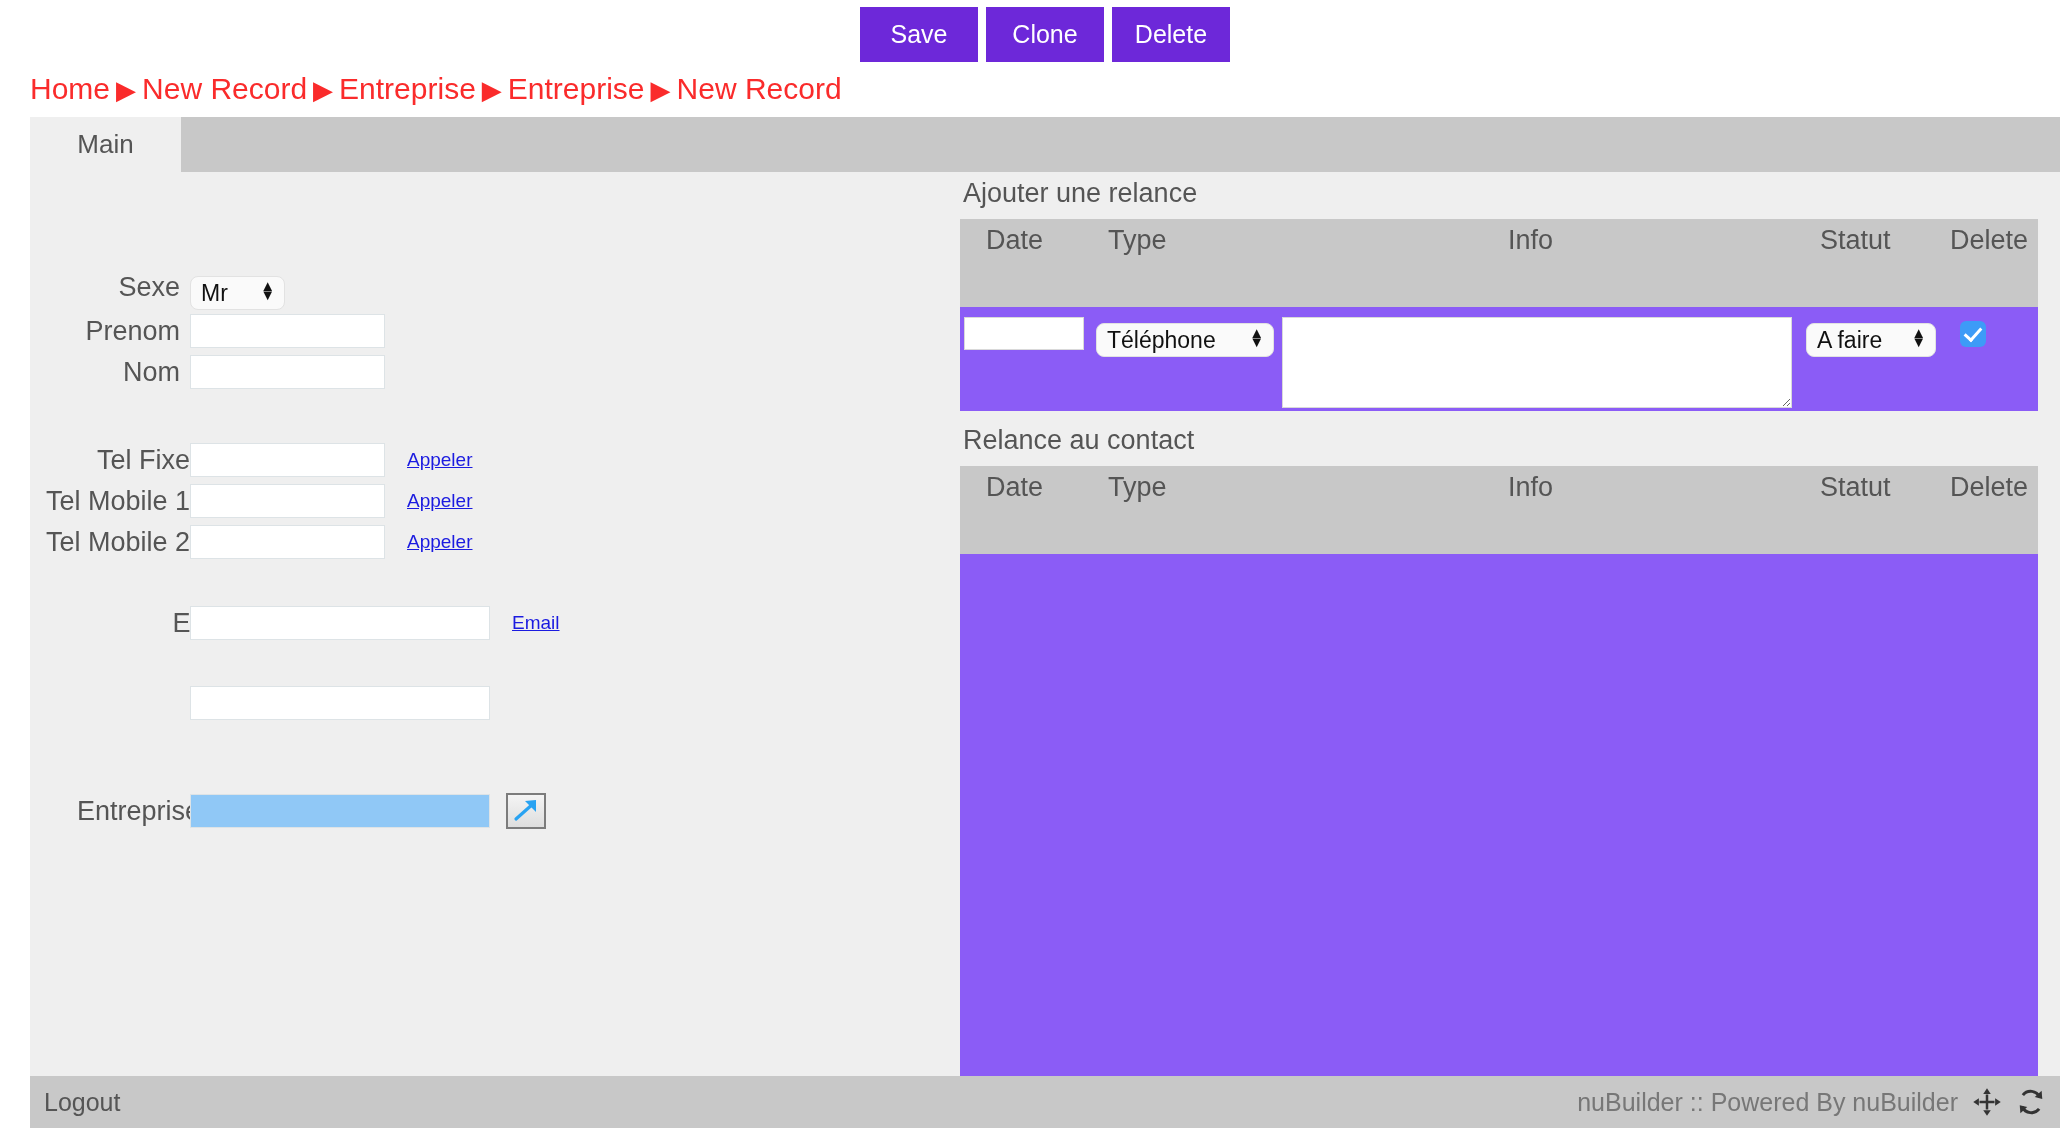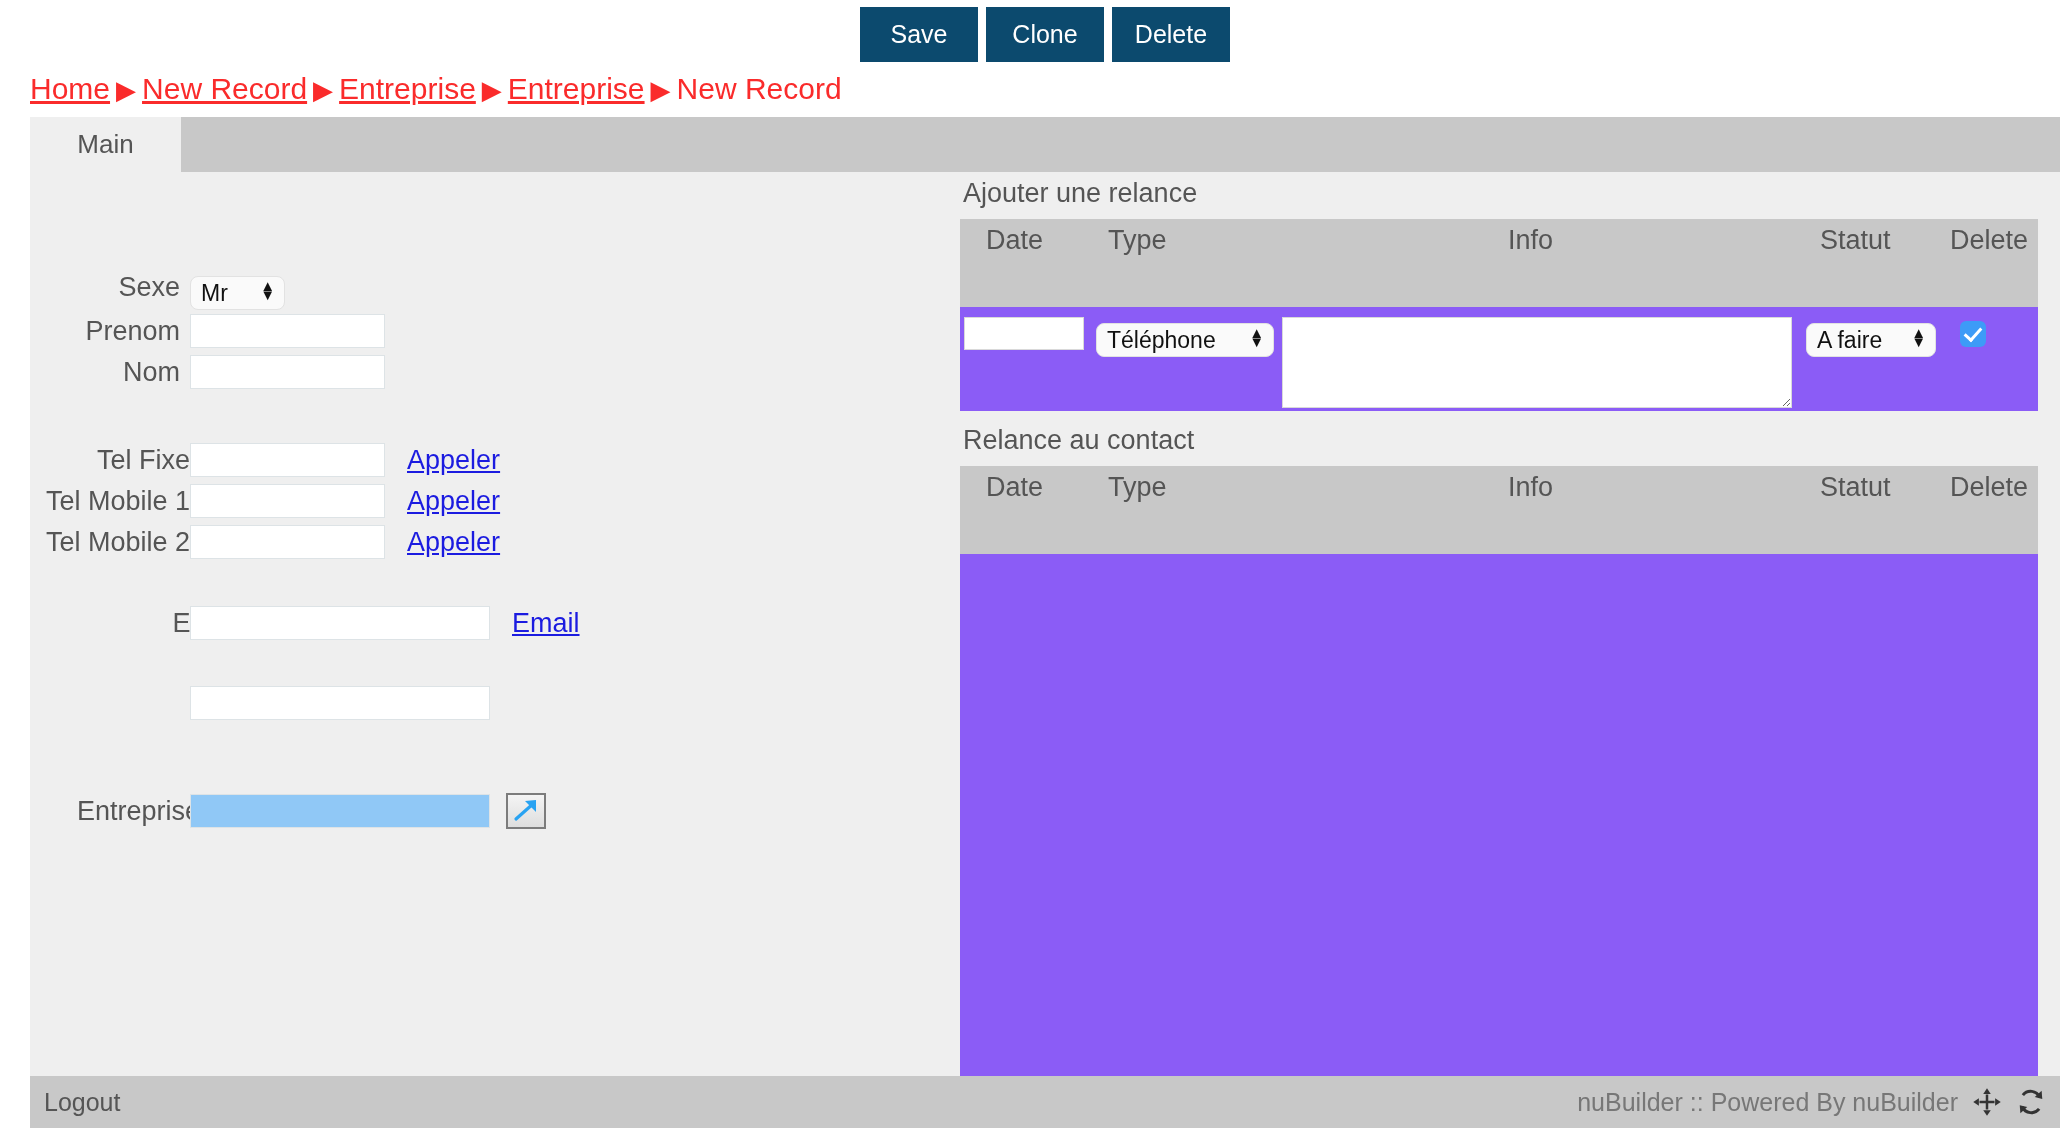--- a/index.html
+++ b/index.html
@@ -12,21 +12,21 @@
   }
 
   #app { position: relative; width: 2060px; height: 1140px; background:#fff; }
 
   
   .topbar {
     position: absolute; top: 7px; left: 0; width: 2060px; height: 62px;
   }
   .btn-row { position: absolute; left: 860px; top: 0; display: flex; gap: 8px; }
   .abtn {
-    background: #0c4a6e;
+    background: #6d28d9;
     color: #ffffff;
     border: none;
     width: 118px;
     height: 55px;
     font-size: 25px;
     font-family: "Liberation Sans", sans-serif;
     cursor: pointer;
     line-height: 55px;
     text-align: center;
     padding: 0;
@@ -34,21 +34,20 @@
 
   
   .breadcrumb {
     position: absolute; top: 72px; left: 30px;
     font-size: 30px;
     color: #fa2b2b;
     white-space: nowrap;
   }
   .crumb {
     color: #fa2b2b;
-    text-decoration: underline;
     cursor: pointer;
   }
   .crumb.last { text-decoration: none; cursor: default; }
   .crumb-sep {
     color: #fa2b2b;
     padding: 0 6px;
     font-size: 26px;
     text-decoration: none;
   }
 
@@ -89,21 +88,21 @@
     height: 34px;
     font-size: 22px;
     font-family: "Liberation Sans", sans-serif;
     padding: 0 5px;
     color: #222;
   }
   .finput.readonly { background: #c8c8c8; border-color:#dde3e6; }
   .flink {
     color: #1b1be0;
     text-decoration: underline;
-    font-size: 27px;
+    font-size: 19px;
     cursor: pointer;
     line-height: 34px;
     white-space: nowrap;
   }
   .fselect {
     font-size: 23px;
     font-family: "Liberation Sans", sans-serif;
     background: #fafafa;
     border: 1px solid #e2e2e2;
     border-radius: 8px;

